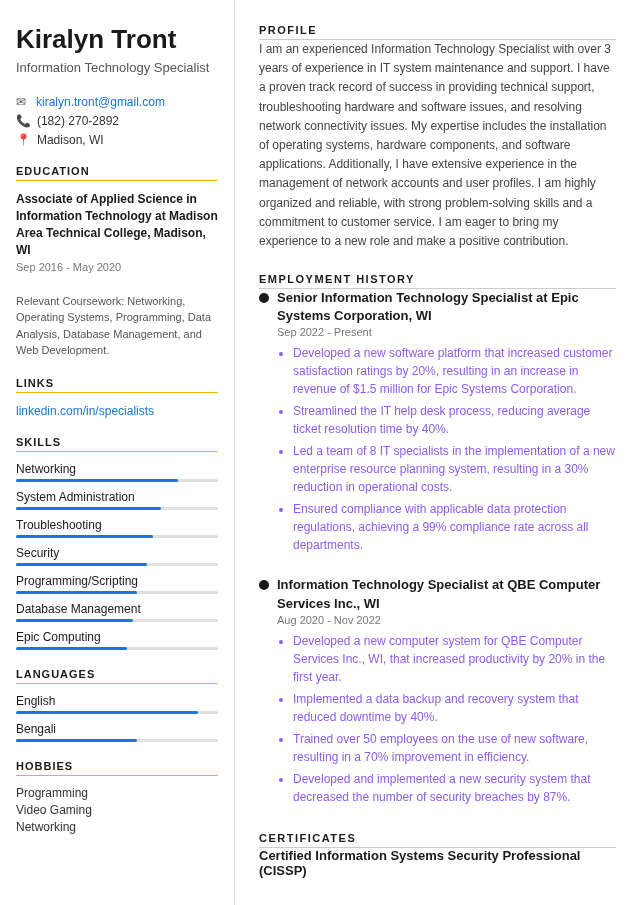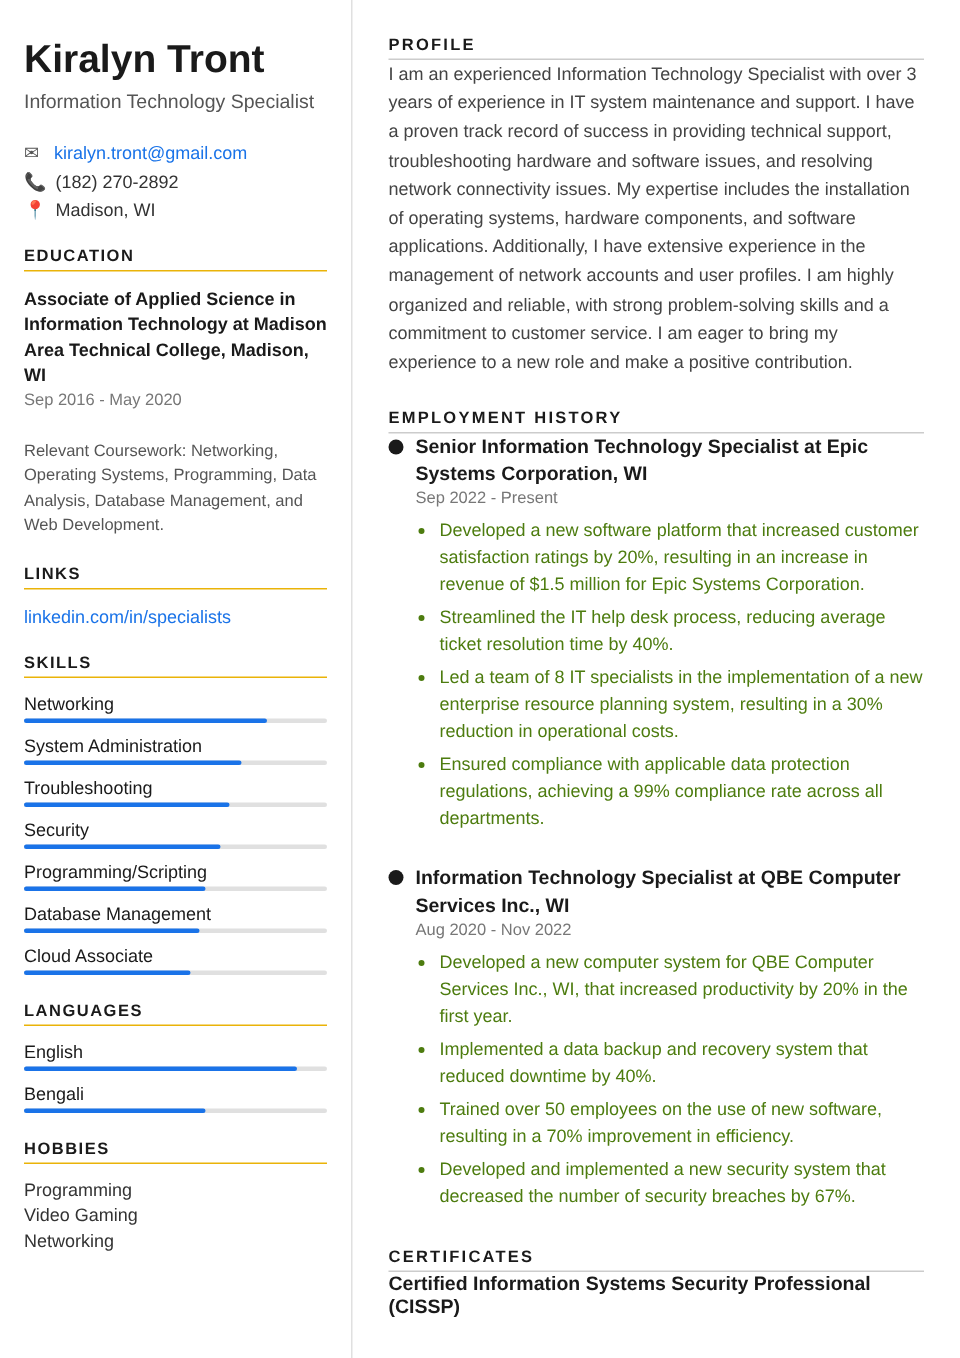--- a/index.html
+++ b/index.html
@@ -165,21 +165,21 @@
       font-size: 11px;
       color: #777;
       margin-bottom: 6px;
     }
     .job-bullets {
       list-style: disc;
       padding-left: 16px;
     }
     .job-bullets li {
       font-size: 12px;
-      color: #4d7c0f;
+      color: #8b5cf6;
       line-height: 1.5;
       margin-bottom: 4px;
     }
 
     .cert-item {
       margin-bottom: 10px;
     }
     .cert-name {
       font-size: 13px;
       font-weight: 700;
@@ -250,21 +250,21 @@
         <div class="skill-bar-fill" style="width:60%"></div>
       </div>
     </div>
       <div class="skill-item">
       <div class="skill-name">Database Management</div>
       <div class="skill-bar-bg">
         <div class="skill-bar-fill" style="width:58%"></div>
       </div>
     </div>
       <div class="skill-item">
-      <div class="skill-name">Cloud Associate</div>
+      <div class="skill-name">Epic Computing</div>
       <div class="skill-bar-bg">
         <div class="skill-bar-fill" style="width:55%"></div>
       </div>
     </div>
     </div>
 
   <div class="section-title">LANGUAGES</div>
   <div id="languages-container">
       <div class="lang-item">
       <div class="lang-name">English</div>
@@ -309,21 +309,21 @@
     </div>
       <div class="job-item">
       <div class="job-dot"></div>
       <div class="job-content">
         <div class="job-title">Information Technology Specialist at QBE Computer Services Inc., WI</div>
         <div class="job-date">Aug 2020 - Nov 2022</div>
         <ul class="job-bullets">
             <li>Developed a new computer system for QBE Computer Services Inc., WI, that increased productivity by 20% in the first year.</li>
             <li>Implemented a data backup and recovery system that reduced downtime by 40%.</li>
             <li>Trained over 50 employees on the use of new software, resulting in a 70% improvement in efficiency.</li>
-            <li>Developed and implemented a new security system that decreased the number of security breaches by 67%.</li>
+            <li>Developed and implemented a new security system that decreased the number of security breaches by 87%.</li>
           </ul>
       </div>
     </div>
     </div>
 
   <div class="main-section-title">CERTIFICATES</div>
   <div id="certs-container">
       <div class="cert-item">
       <div class="cert-name">Certified Information Systems Security Professional (CISSP)</div>
 

